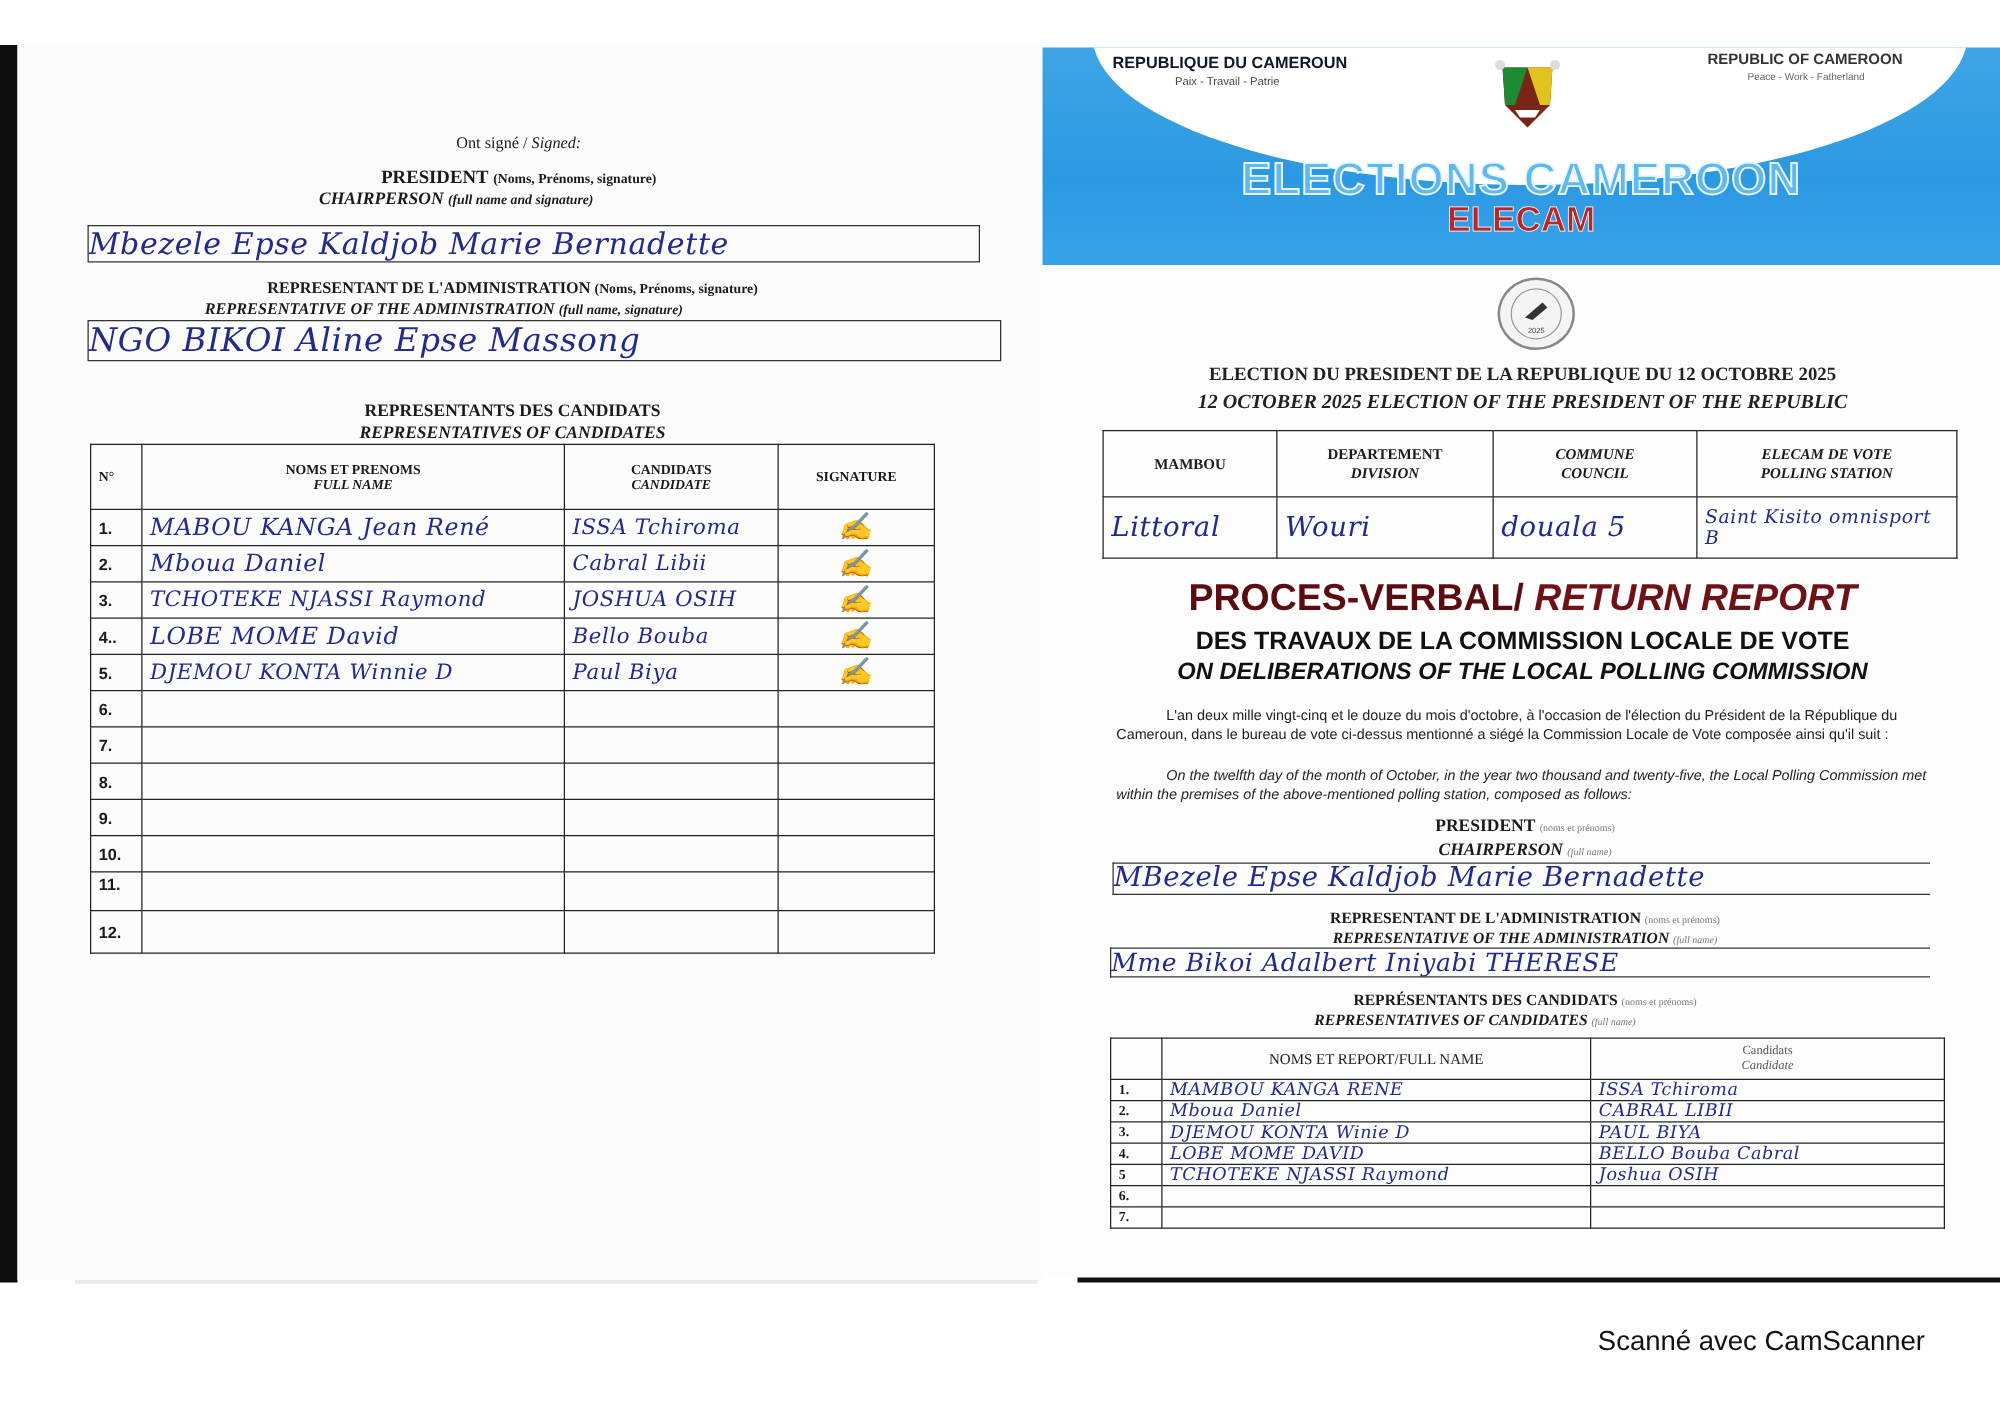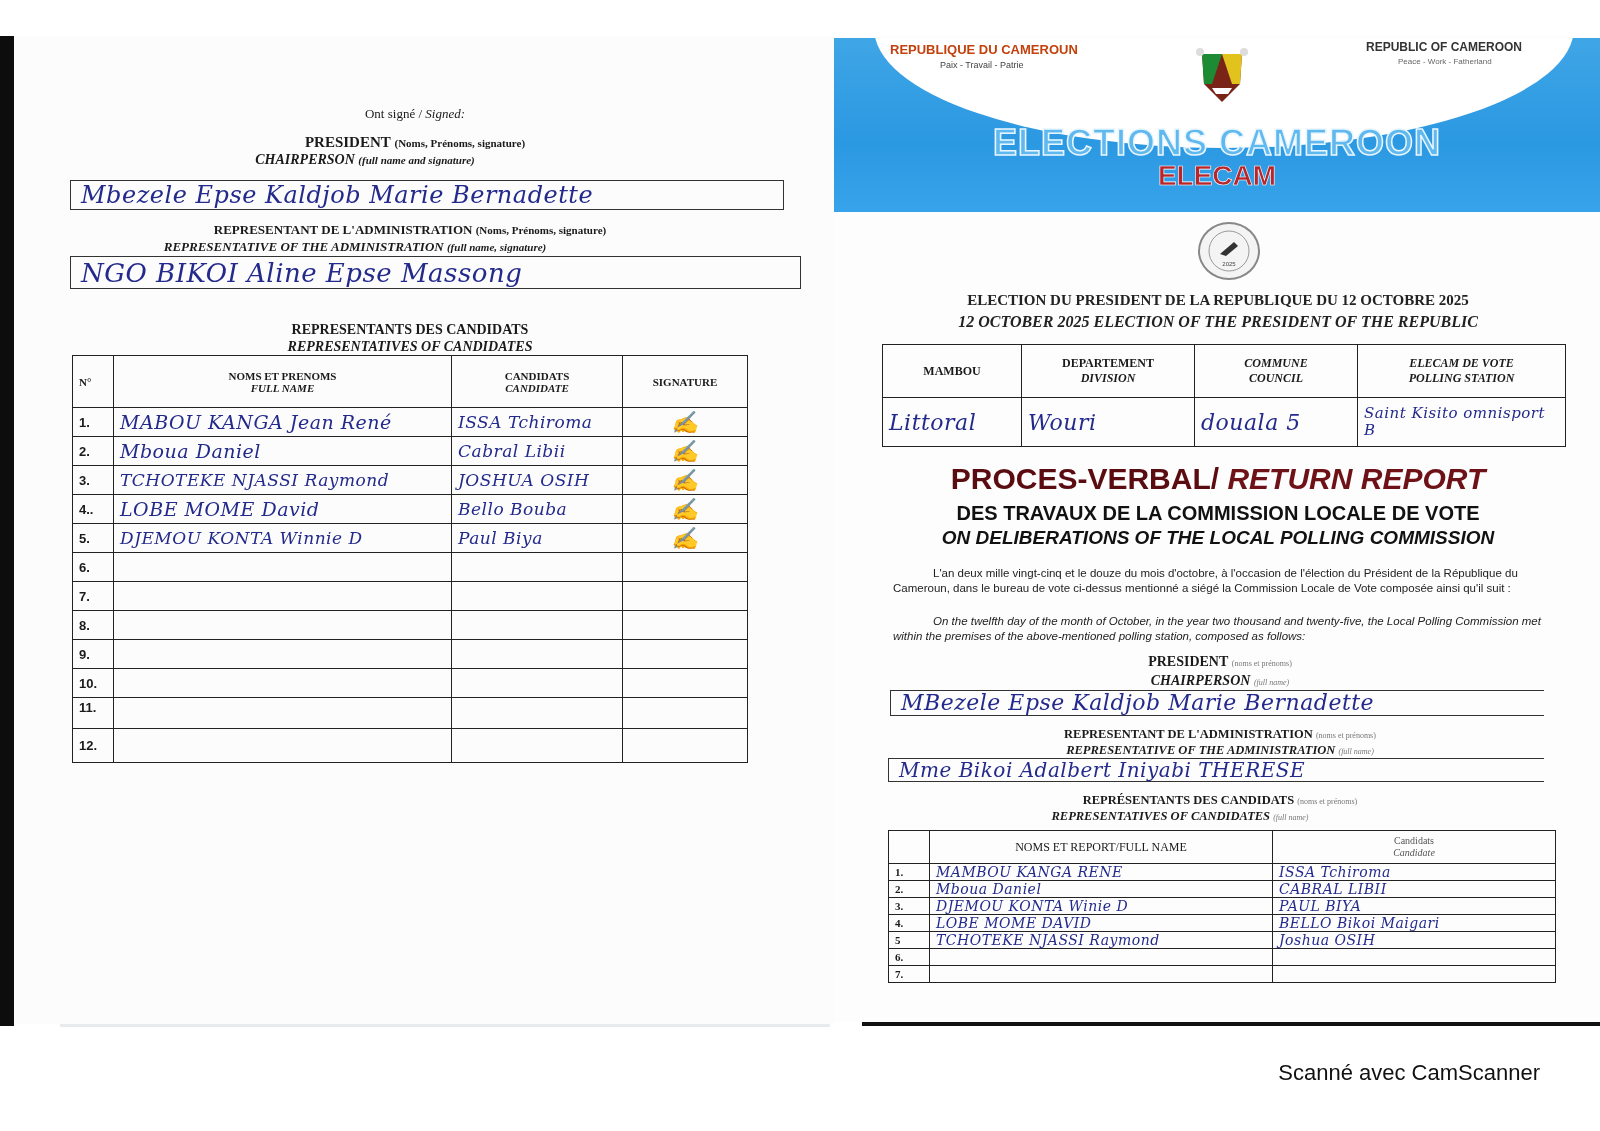--- a/index.html
+++ b/index.html
@@ -10,33 +10,33 @@
   .edge-left { position: absolute; left: 0; top: 36px; width: 14px; height: 990px; background: #0d0d0d; }
   .bottom-strip-left { position: absolute; left: 60px; top: 1024px; width: 770px; height: 3px; background: #e8ebee; }
   .bottom-strip-right { position: absolute; left: 862px; top: 1022px; width: 738px; height: 4px; background: #111; }
 
   
   .page-left { position: absolute; left: 14px; top: 36px; width: 820px; height: 988px; background: #fcfcfc; }
   .serif { font-family: "Liberation Serif", serif; }
   .signed { position: absolute; left: 0; width: 830px; top: 106px; text-align: center; font-size: 13px; }
   .center-label { position: absolute; text-align: center; font-family: "Liberation Serif", serif; }
   .hw { font-family: "DejaVu Serif", serif; color: #232a8c; font-style: italic; letter-spacing: 0.5px; }
-  .hw-box { position: absolute; border: 1.5px solid #333; box-sizing: border-box; padding: 0 10px; white-space: nowrap; overflow: visible; }
+  .hw-box { position: absolute; border: 1.5px solid #333; box-sizing: border-box; padding: 0 0; white-space: nowrap; overflow: visible; }
 
   table.grid { border-collapse: collapse; position: absolute; }
   table.grid td, table.grid th { border: 1.4px solid #222; padding: 0 6px; }
   .tl th { font-family: "Liberation Serif", serif; font-size: 11px; font-weight: bold; text-align: center; }
   .tl td { font-size: 13px; height: 28px; }
   .num { font-weight: bold; font-size: 13px; font-family: "Liberation Sans", sans-serif; width: 28px; }
 
   
   .page-right { position: absolute; left: 834px; top: 36px; width: 766px; height: 986px; background: #fdfdfd; }
   .banner { position: absolute; left: 834px; top: 38px; width: 766px; height: 174px; background: linear-gradient(180deg,#3fa6e6 0%,#2b98e2 60%,#36a3ea 100%); overflow: hidden; }
   .banner-white { position: absolute; left: 40px; top: -130px; width: 700px; height: 240px; background: #fff; border-radius: 0 0 50% 50%; }
-  .rep-left { position: absolute; left: 890px; top: 42px; font-size: 13px; font-weight: bold; color: #c2410c; }
+  .rep-left { position: absolute; left: 890px; top: 42px; font-size: 13px; font-weight: bold; color: #0f172a; }
   .rep-left-sub { position: absolute; left: 940px; top: 60px; font-size: 9px; color: #444; }
   .rep-right { position: absolute; left: 1366px; top: 40px; font-size: 12px; font-weight: bold; color: #333; }
   .rep-right-sub { position: absolute; left: 1398px; top: 57px; font-size: 8px; color: #666; }
   .coat { position: absolute; left: 1190px; top: 44px; width: 64px; height: 62px; }
   .elecam-title { position: absolute; left: 834px; width: 766px; top: 122px; text-align: center; font-size: 36px; font-weight: bold; color: #5fb8ee; -webkit-text-stroke: 1.5px #e9f6ff; letter-spacing: 1px; }
   .elecam-sub { position: absolute; left: 834px; width: 766px; top: 160px; text-align: center; font-size: 28px; font-weight: bold; color: #b7262b; -webkit-text-stroke: 0.6px #fff; }
   .seal { position: absolute; left: 1198px; top: 222px; width: 58px; height: 54px; border-radius: 50%; border: 2px solid #888; background: #f4f4f4; }
 
   .elec-fr { position: absolute; left: 860px; width: 716px; top: 292px; text-align: center; font-family: "Liberation Serif", serif; font-weight: bold; font-size: 15px; color: #222; }
   .elec-en { position: absolute; left: 860px; width: 716px; top: 313px; text-align: center; font-family: "Liberation Serif", serif; font-weight: bold; font-style: italic; font-size: 16px; color: #222; }
@@ -290,21 +290,21 @@
         <td class="hw" style="font-size:14px;">CABRAL LIBII</td>
       </tr>
   <tr>
         <td class="num" style="font-size:11px;font-family:'Liberation Serif',serif;">3.</td>
         <td class="hw" style="font-size:14px;">DJEMOU KONTA Winie D</td>
         <td class="hw" style="font-size:14px;">PAUL BIYA</td>
       </tr>
   <tr>
         <td class="num" style="font-size:11px;font-family:'Liberation Serif',serif;">4.</td>
         <td class="hw" style="font-size:14px;">LOBE MOME DAVID</td>
-        <td class="hw" style="font-size:14px;">BELLO Bikoi Maigari</td>
+        <td class="hw" style="font-size:14px;">BELLO Bouba Cabral</td>
       </tr>
   <tr>
         <td class="num" style="font-size:11px;font-family:'Liberation Serif',serif;">5</td>
         <td class="hw" style="font-size:14px;">TCHOTEKE NJASSI Raymond</td>
         <td class="hw" style="font-size:14px;">Joshua OSIH</td>
       </tr>
   <tr>
         <td class="num" style="font-size:11px;font-family:'Liberation Serif',serif;">6.</td>
         <td></td>
         <td></td>

